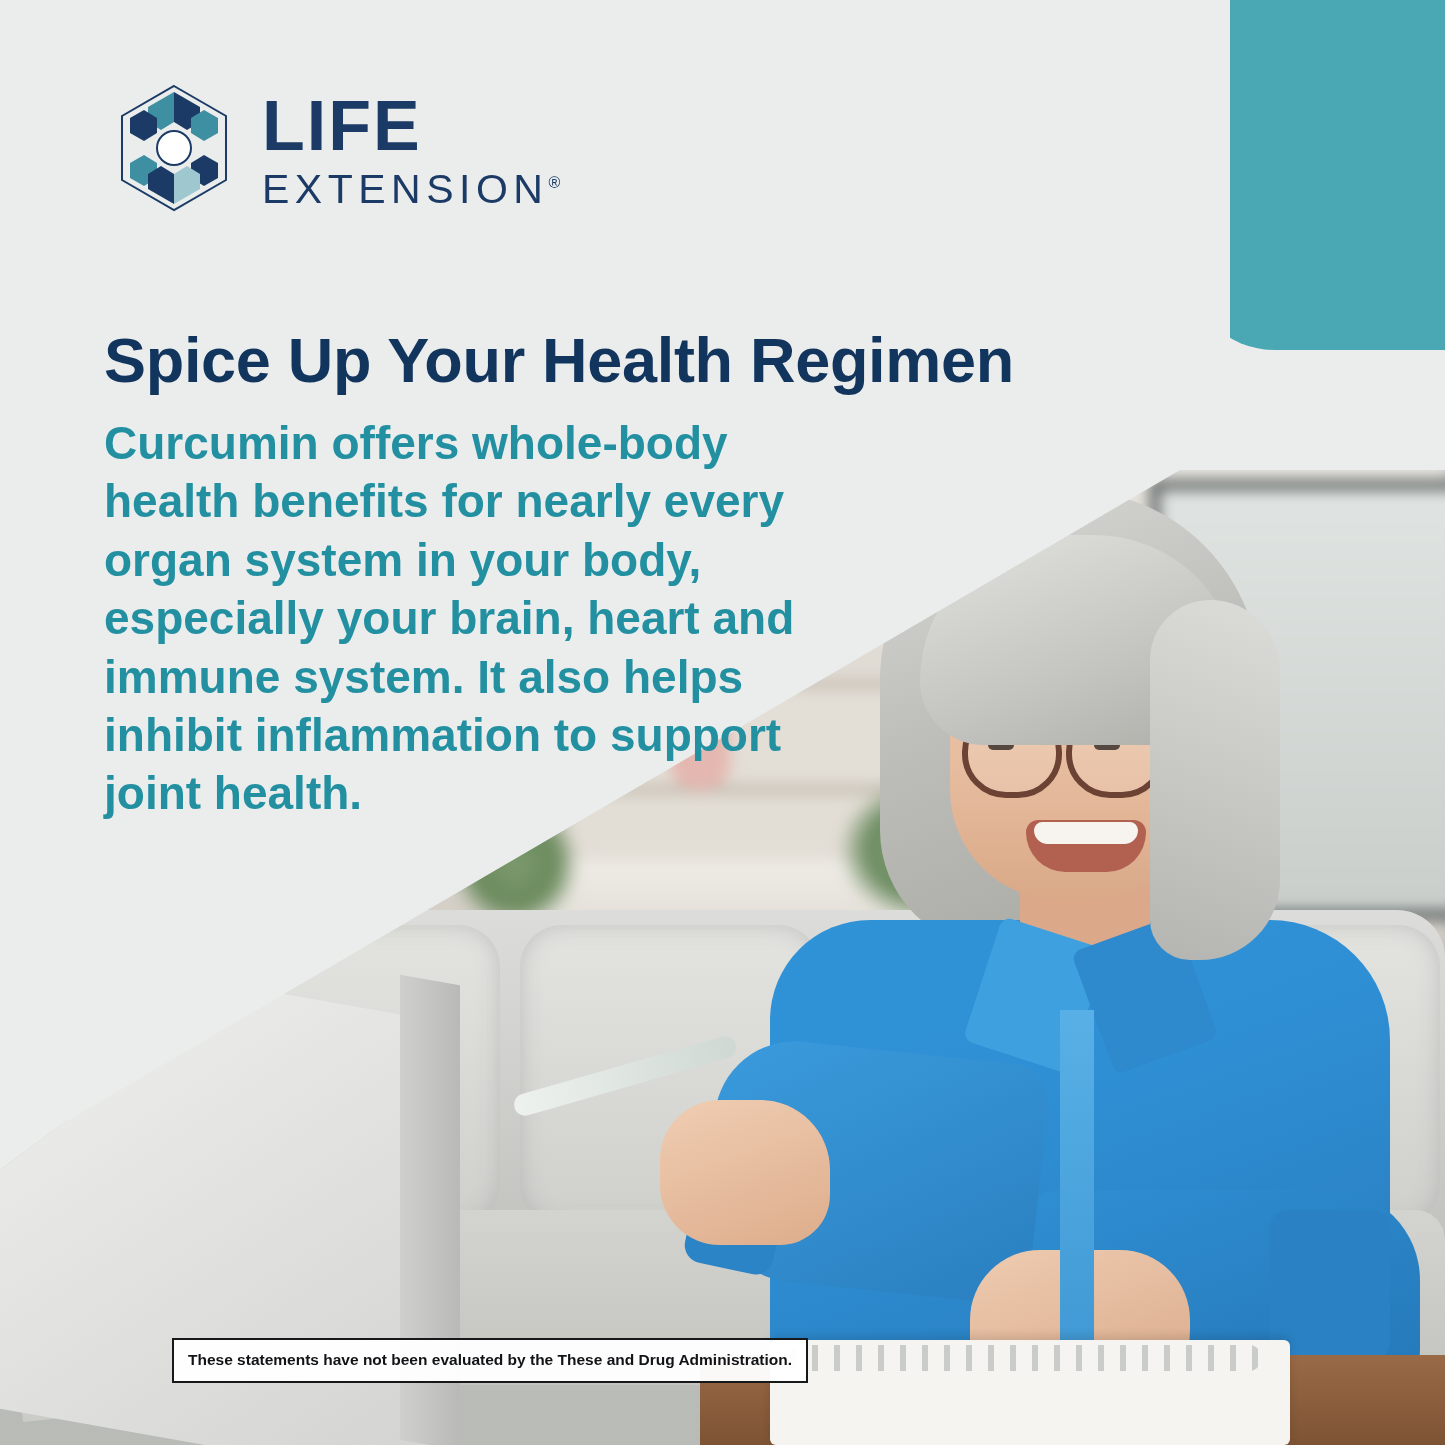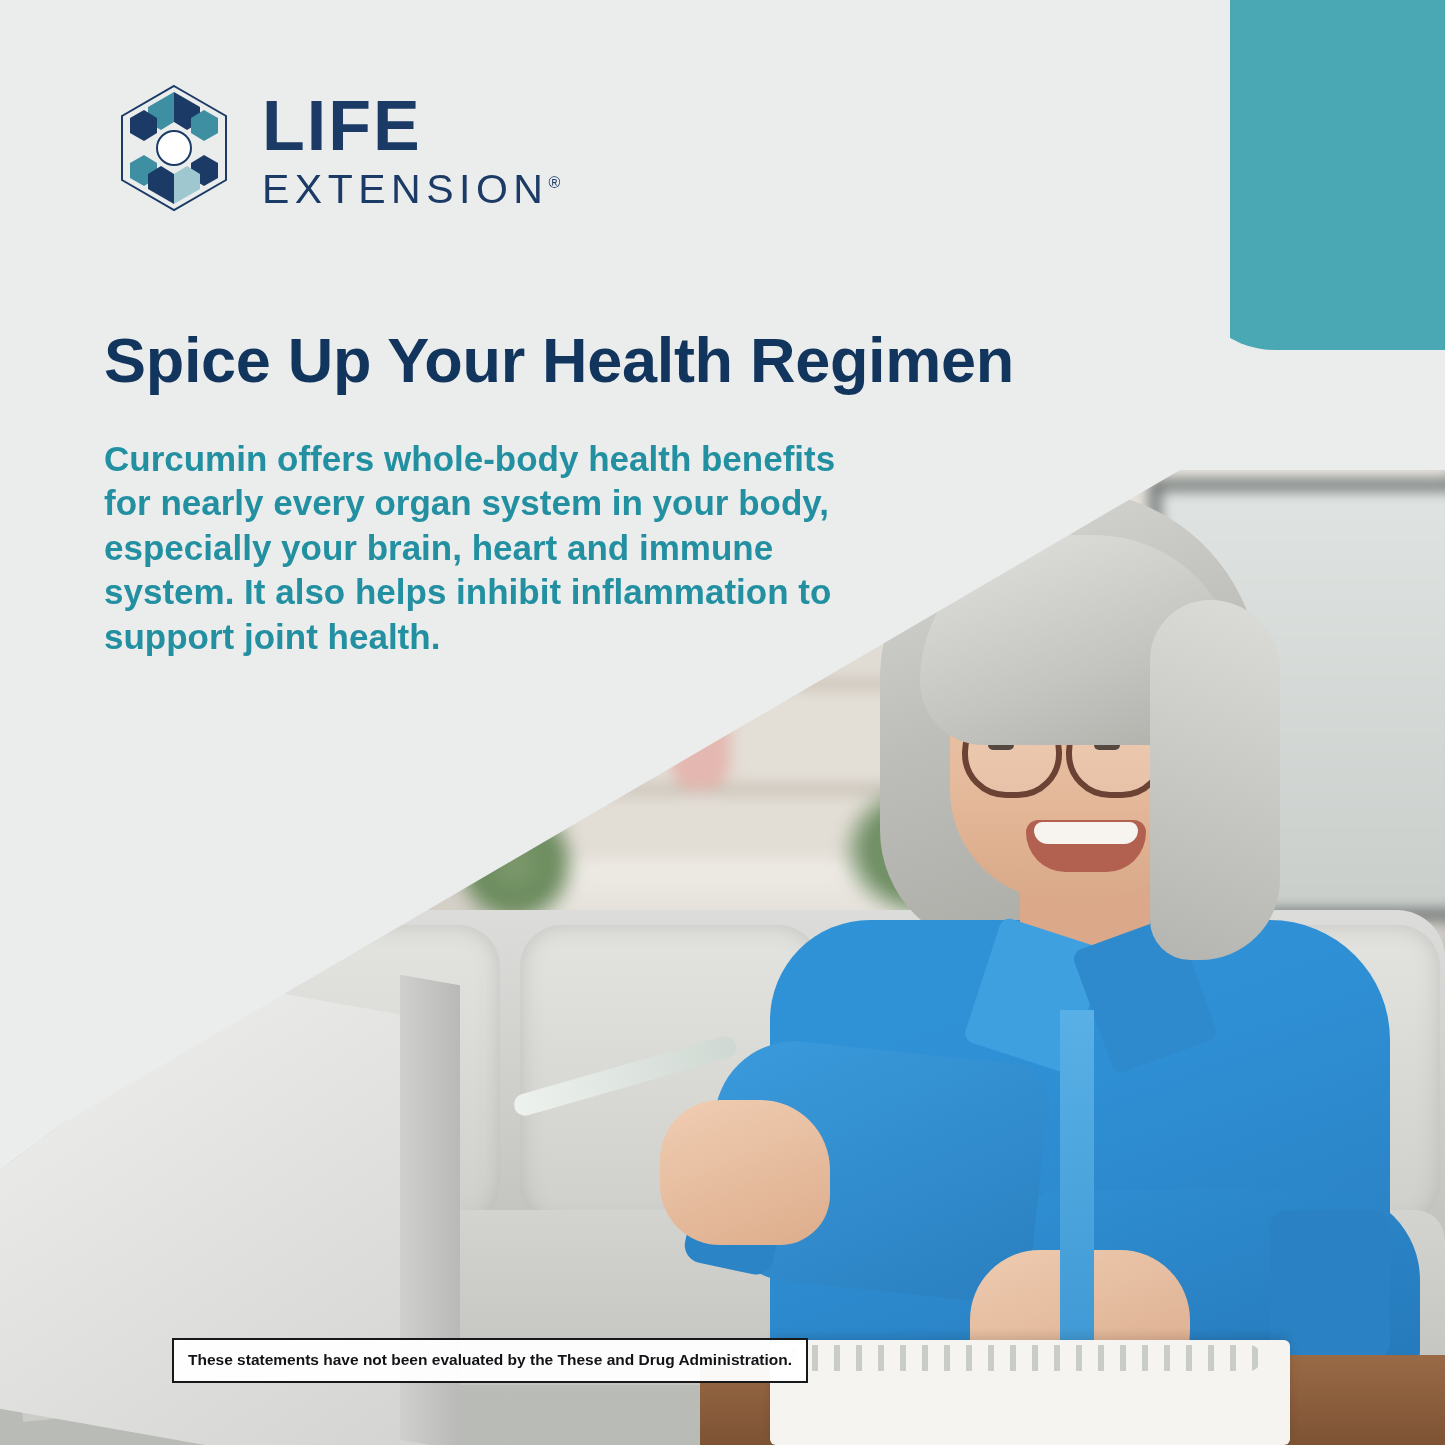--- a/index.html
+++ b/index.html
@@ -327,23 +327,23 @@
     left: 104px;
     top: 282px;
     font-size: 63px;
     font-weight: 700;
     color: #12355e;
     letter-spacing: -0.3px;
   }
   .subcopy {
     position: absolute;
     left: 104px;
-    top: 402px;
+    top: 368px;
     width: 760px;
-    font-size: 35px;
+    font-size: 46px;
     line-height: 1.27;
     font-weight: 600;
     color: #2390a2;
   }
   .trademark {
     position: absolute;
     left: 104px;
     top: 650px;
     font-size: 16px;
     color: #2b3b4d;

